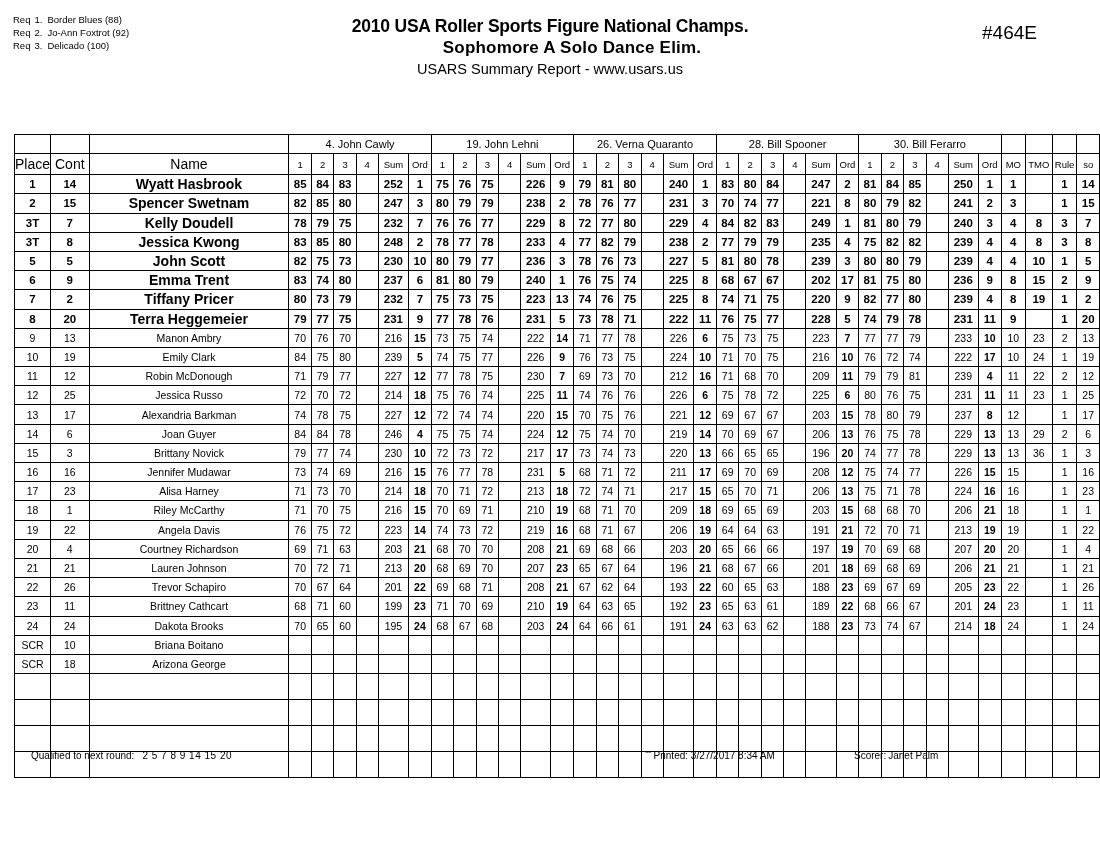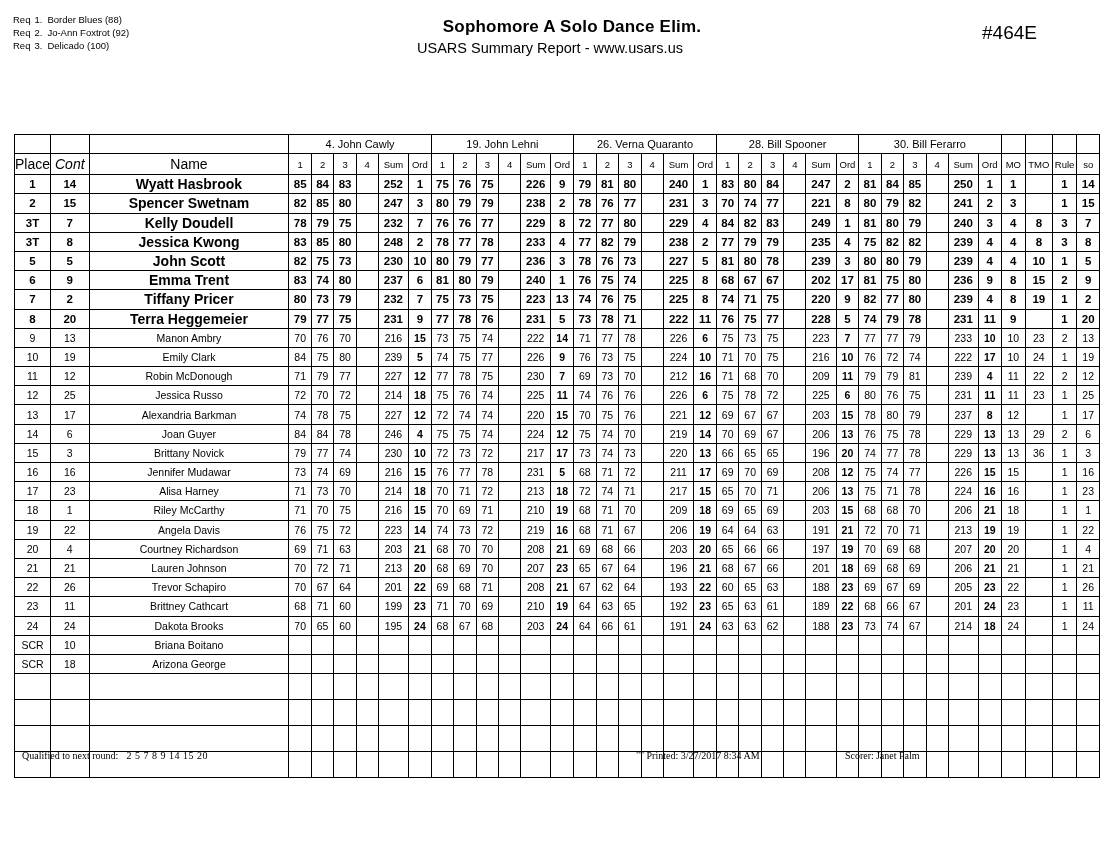--- a/index.html
+++ b/index.html
@@ -67,33 +67,32 @@
   .c-mo{width:24px;}
   .c-tmo{width:26px;}
   .c-rule{width:24px;}
   .c-so{width:22px;}
 
   .hdr-judge{
     text-align:left;padding-left:4px;font-size:11px;height:20px;
   }
   .hdr-sub{font-size:9.5px;height:21px;}
   .hdr-lbl{font-size:14px;text-align:left;padding-left:5px;}
-  .hdr-lbl.ctr{padding-left:0;font-style:italic;}
+  .hdr-lbl.ctr{padding-left:0;}
 
   .row-top8 td{font-weight:bold;font-size:11.5px;}
   .row-top8 .c-name{font-size:14px;}
   .row-norm td{font-size:10.5px;}
   .row-norm .c-ord{font-weight:bold;}
   .row-blank td{height:25px;}
 
   
   .foot{
-    position:absolute;top:750px;left:0;width:1064px;height:20px;
+    position:absolute;top:750px;left:9px;width:1064px;height:20px;
     font-size:10px;
-    font-family:Liberation Serif, serif;
   }
   .qual{position:absolute;left:22px;top:0;white-space:nowrap;}
   .qual-nums{margin-left:8px;letter-spacing:.5px;}
   .printed{position:absolute;left:636px;top:0;white-space:nowrap;}
   .tiny{font-size:5px;vertical-align:super;letter-spacing:-.5px;}
   .scorer{position:absolute;left:845px;top:0;white-space:nowrap;}
   .scorer-name{margin-left:2px;}
 </style>
 </head>
 <body>
@@ -106,20 +105,21 @@
     </span>
     <span class="req-line">
       <span class="req-lbl">Req</span><span class="req-num">2.</span><span class="req-title">Jo-Ann Foxtrot (92)</span>
     </span>
     <span class="req-line">
       <span class="req-lbl">Req</span><span class="req-num">3.</span><span class="req-title">Delicado (100)</span>
     </span>
   </div>
 
   <div class="titles">
+    <div class="t1">2010 USA Roller Sports Figure National Champs.</div>
     <div class="t3">Sophomore A Solo Dance Elim.</div>
     <div class="t4">USARS Summary Report - www.usars.us</div>
   </div>
   <div class="eventno">#464E</div>
 
   <table class="grid">
     <colgroup>
       <col style="width:26px">
         <col style="width:38px">
         <col style="width:204px">

